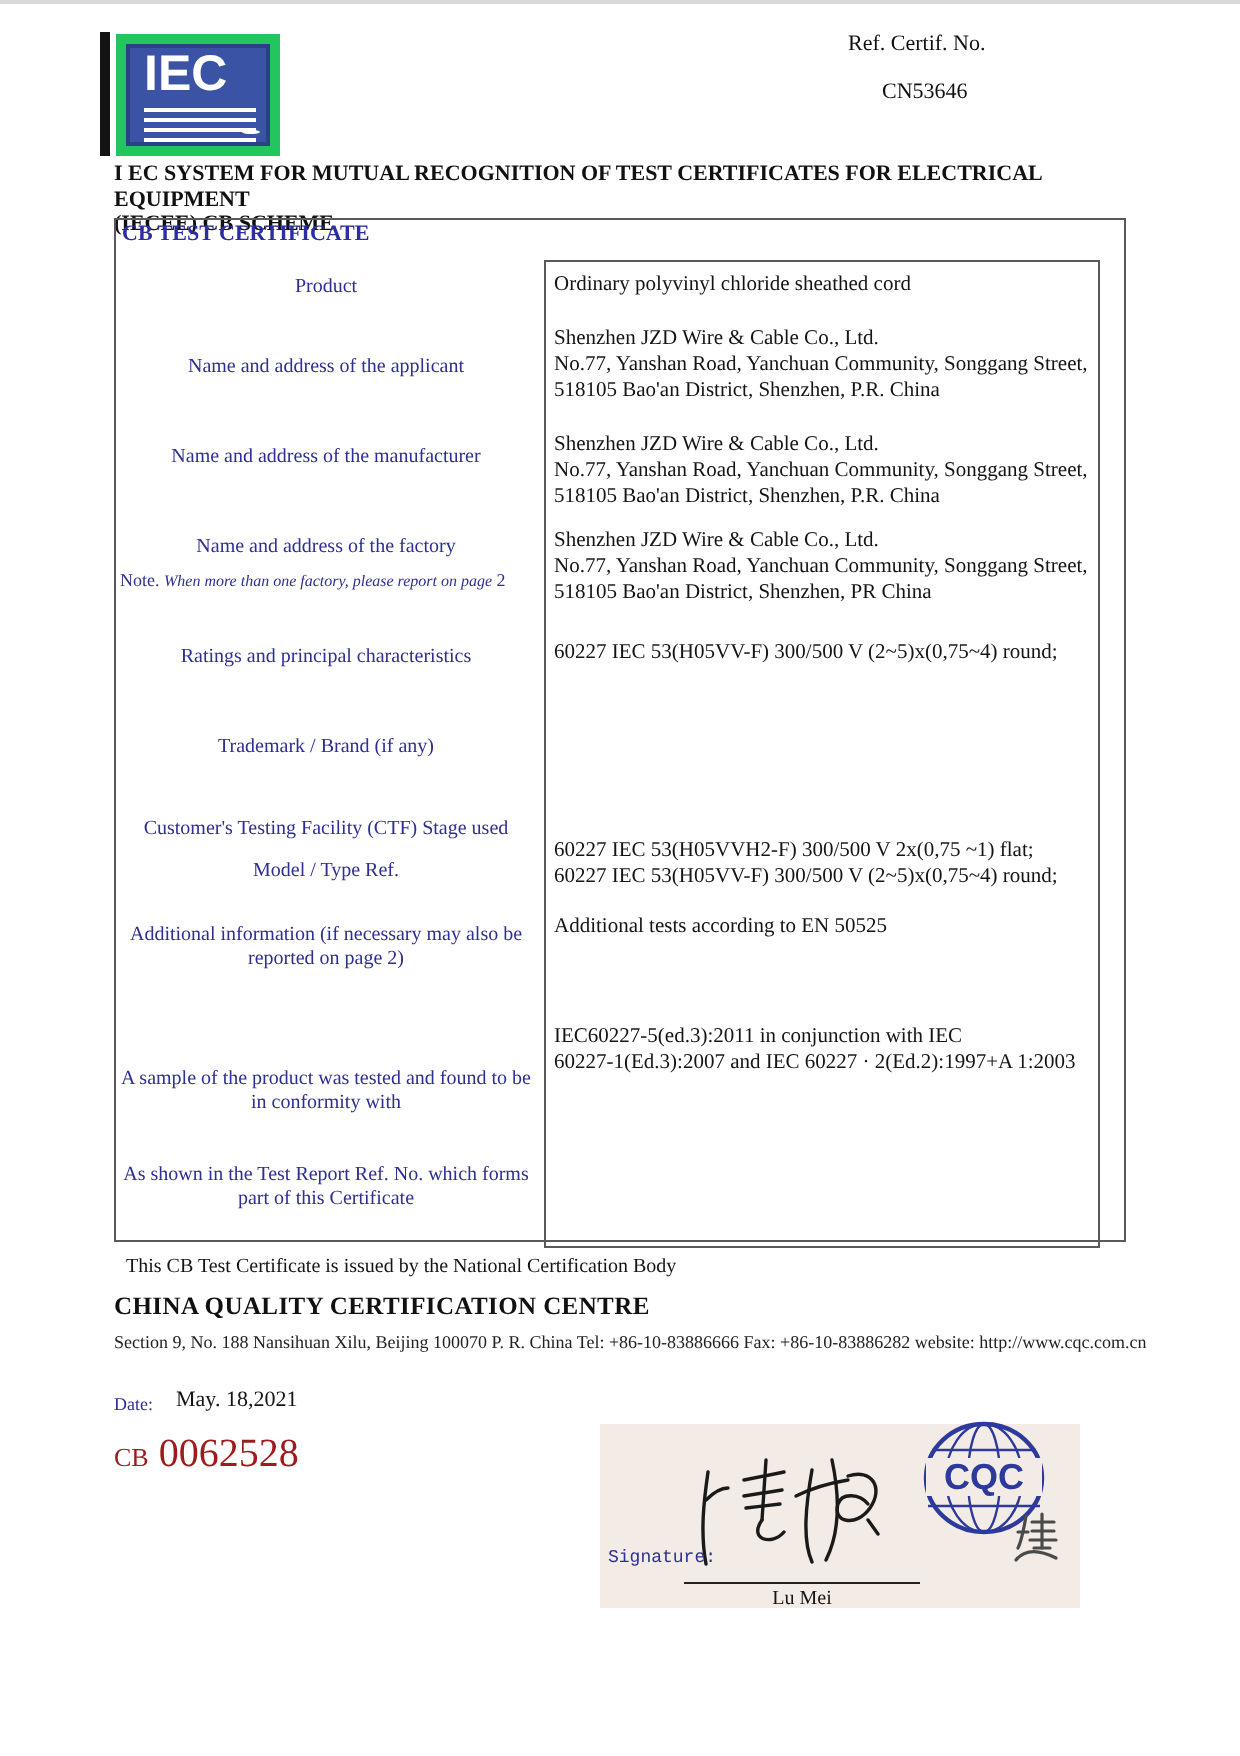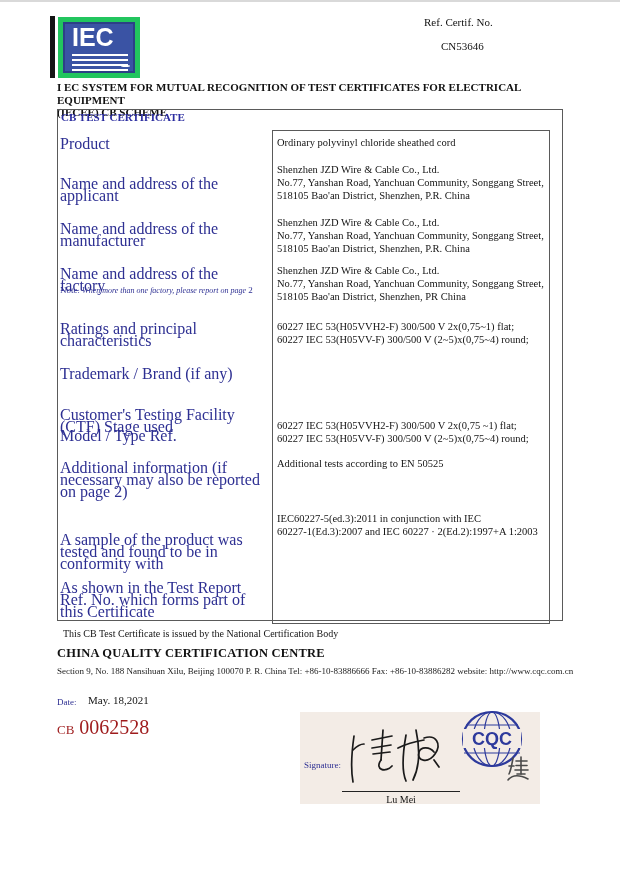--- a/index.html
+++ b/index.html
@@ -23,22 +23,22 @@
   .scheme-title { position:absolute; left:57px; top:79px; width:510px; font-weight:bold;
                   font-size:11px; line-height:12.5px; color:#111; }
 
   
   .outer-box { position:absolute; left:57px; top:107px; width:506px; height:512px;
                border:1px solid #5a5a5a; }
   .cert-title { position:absolute; left:61px; top:109px; font-weight:bold; font-size:11px;
                 color:#2b2da0; }
   .val-box { position:absolute; left:272px; top:128px; width:278px; height:494px;
              border:1px solid #5a5a5a; background:transparent; }
-  .lbl { position:absolute; left:60px; width:206px; font-size:16px; line-height:11.8px;
-         color:#2d2f92; }
+  .lbl { position:absolute; left:60px; width:206px; font-size:10px; line-height:11.8px;
+         color:#2d2f92;text-align:center; }
   .note { position:absolute; left:60px; width:210px; font-size:9px; color:#2d2f92; }
   .note i { font-size:8px; }
   .val { position:absolute; left:277px; width:270px; font-size:10.5px; line-height:13.2px;
          color:#141414; }
 
   
   .issued { position:absolute; left:63px; top:626px; font-size:10px; color:#141414; }
   .ncb-name { position:absolute; left:57px; top:644px; font-size:12.5px; font-weight:bold;
               color:#111; letter-spacing:.2px; }
   .ncb-addr { position:absolute; left:57px; top:664px; width:540px; font-size:9px; color:#222; }
@@ -46,21 +46,21 @@
   .date-value { position:absolute; left:88px; top:692px; font-size:11px; color:#141414; }
   .cb-mark { position:absolute; left:57px; top:714px; color:#9e1b1c; }
   .cb-prefix { font-size:13px; vertical-align:baseline; }
   .cb-number { font-size:20px; margin-left:5px; }
 
   .sig-panel { position:absolute; left:300px; top:710px; width:240px; height:92px;
                background:#f3ece6; }
   .cqc-logo { position:absolute; left:160px; top:-3px; }
   .stamp { position:absolute; left:206px; top:44px; }
   .sig-draw { position:absolute; left:42px; top:14px; }
-  .sig-label { position:absolute; left:4px; top:48px; font-size:9px; color:#2d2f92; }
+  .sig-label { position:absolute; left:4px; top:62px; font-size:9px; color:#2d2f92;font-family:Liberation Mono, monospace; }
   .sig-line { position:absolute; left:42px; top:79px; width:118px; height:1px; background:#222; }
   .sig-name { position:absolute; left:42px; top:82px; width:118px; text-align:center;
               font-size:10px; color:#141414; }
 </style>
 </head>
 <body>
 
 <div class="page">
 
   <div class="iec-bar"></div>
@@ -109,21 +109,20 @@
     <span>Note. </span><i>When more than one factory, please report on page</i><span> 2</span>
   </div>
   <div class="val" style="top:262px">
     <div>Shenzhen JZD Wire &amp; Cable Co., Ltd.</div>
     <div>No.77, Yanshan Road, Yanchuan Community, Songgang Street,</div>
     <div>518105 Bao'an District, Shenzhen, PR China</div>
   </div>
 
   <div class="lbl" style="top:321px">Ratings and principal characteristics</div>
   <div class="val" style="top:318px">
-    <div>60227 IEC 53(H05VVH2-F) 300/500 V 2x(0,75~1) flat;</div>
     <div>60227 IEC 53(H05VV-F) 300/500 V (2~5)x(0,75~4) round;</div>
   </div>
 
   <div class="lbl" style="top:366px">Trademark / Brand (if any)</div>
 
   <div class="lbl" style="top:407px">Customer's Testing Facility (CTF) Stage used</div>
 
   <div class="lbl" style="top:428px">Model / Type Ref.</div>
   <div class="val" style="top:417px">
     <div>60227 IEC 53(H05VVH2-F) 300/500 V 2x(0,75 ~1) flat;</div>

